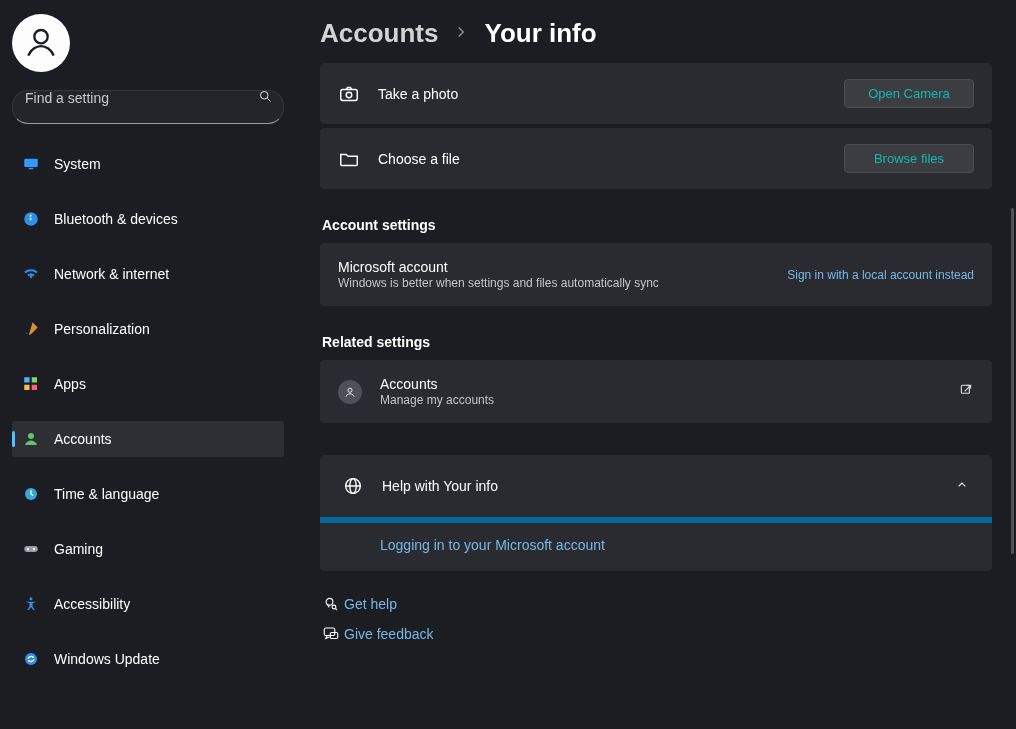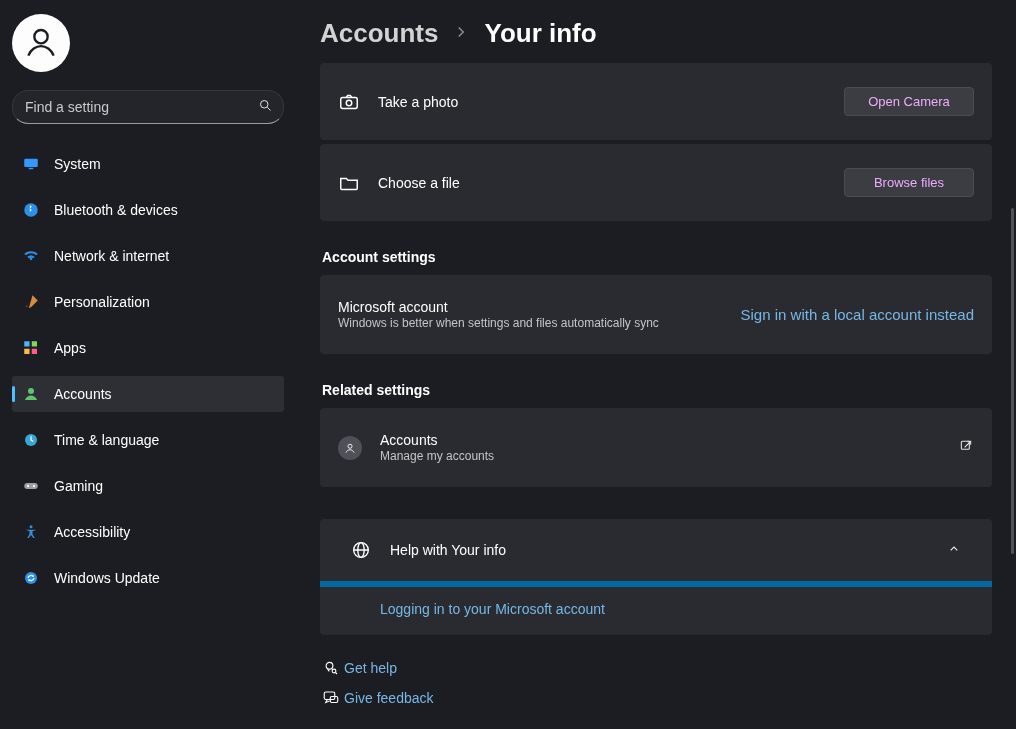--- a/index.html
+++ b/index.html
@@ -35,37 +35,37 @@
   .avatar {
     width: 58px; height: 58px;
     background: #fdfdfd;
     border-radius: 50%;
     display: flex; align-items: center; justify-content: center;
     margin-bottom: 18px;
   }
   .avatar svg { width: 38px; height: 38px; }
 
   .search {
-    display: flex; align-items: center;
+    display: flex; align-items: flex-end;
     background: #23252a;
     border: 1px solid #35373d;
     border-bottom: 1px solid #9c9c9c;
     border-radius: 16px;
-    padding: 0 10px;
+    padding: 16px 10px;
     height: 34px;
     margin-bottom: 22px;
   }
   .search input {
     background: transparent; border: none; outline: none;
     color: var(--text); flex: 1; font-size: 14px;
   }
   .search input::placeholder { color: #c9c9cb; }
   .search .icon { color: #e5e5e5; }
 
-  .nav { display: flex; flex-direction: column; gap: 10px; text-align: right; }
+  .nav { display: flex; flex-direction: column; gap: 19px; text-align: right; }
   .nav-item {
     display: flex; align-items: center;
     height: 36px;
     padding: 0 10px;
     border-radius: 3px;
     cursor: pointer;
     position: relative;
     gap: 14px;
   }
   .nav-item.active { background: var(--sidebar-active-bg); }
@@ -112,21 +112,21 @@
   .breadcrumb .chev svg { width: 18px; height: 18px; }
   .breadcrumb .current {
     font-size: 26px; font-weight: 600;
     color: var(--text);
     text-align: center;
   }
 
   .card {
     background: var(--panel);
     border-radius: 4px;
-    padding: 24px 18px;
+    padding: 16px 18px;
     display: flex; align-items: center;
     gap: 18px;
     margin-bottom: 4px;
   }
   .card + .card { margin-top: 3px; }
   .card-icon {
     width: 22px; height: 22px;
     display: flex; align-items: center; justify-content: center;
     color: #fff; flex-shrink: 0;
   }
@@ -136,51 +136,51 @@
     background: #4e5157;
     border-radius: 50%;
   }
   .card-icon.circle svg { width: 14px; height: 14px; }
   .card-body { flex: 1; display: flex; flex-direction: column; gap: 1px; }
   .card-title { font-size: 14px; color: var(--text); }
   .card-sub { font-size: 12px; color: var(--text-muted); }
   .btn {
     background: var(--btn);
     border: 1px solid #4a4c51;
-    color: #f0abfc;
+    color: #14b8a6;
     padding: 6px 22px;
     border-radius: 4px;
     font-size: 13px;
     cursor: pointer;
     min-width: 130px;
     text-align: center;
   }
   .link-blue {
     color: var(--link);
-    font-size: 15px;
+    font-size: 12px;
     cursor: pointer;
     text-align: right;
   }
 
   .section-title {
     font-size: 14px; font-weight: 600;
     margin: 28px 0 10px 2px;
   }
 
   .trailing-icon { color: #e5e5e5; }
   .trailing-icon svg { width: 16px; height: 16px; }
 
   .help-panel {
     background: var(--panel);
     border-radius: 4px;
     overflow: hidden;
   }
   .help-header {
     display: flex; align-items: center;
-    padding: 20px 30px;
+    padding: 20px 22px;
     gap: 18px;
     cursor: pointer;
   }
   .help-links {
     border-top: 6px solid #0369a1;
     padding: 14px 18px 18px 60px;
     display: flex; flex-direction: column;
     gap: 8px;
   }
   .help-links span { color: var(--link); cursor: pointer; font-size: 14px; }

